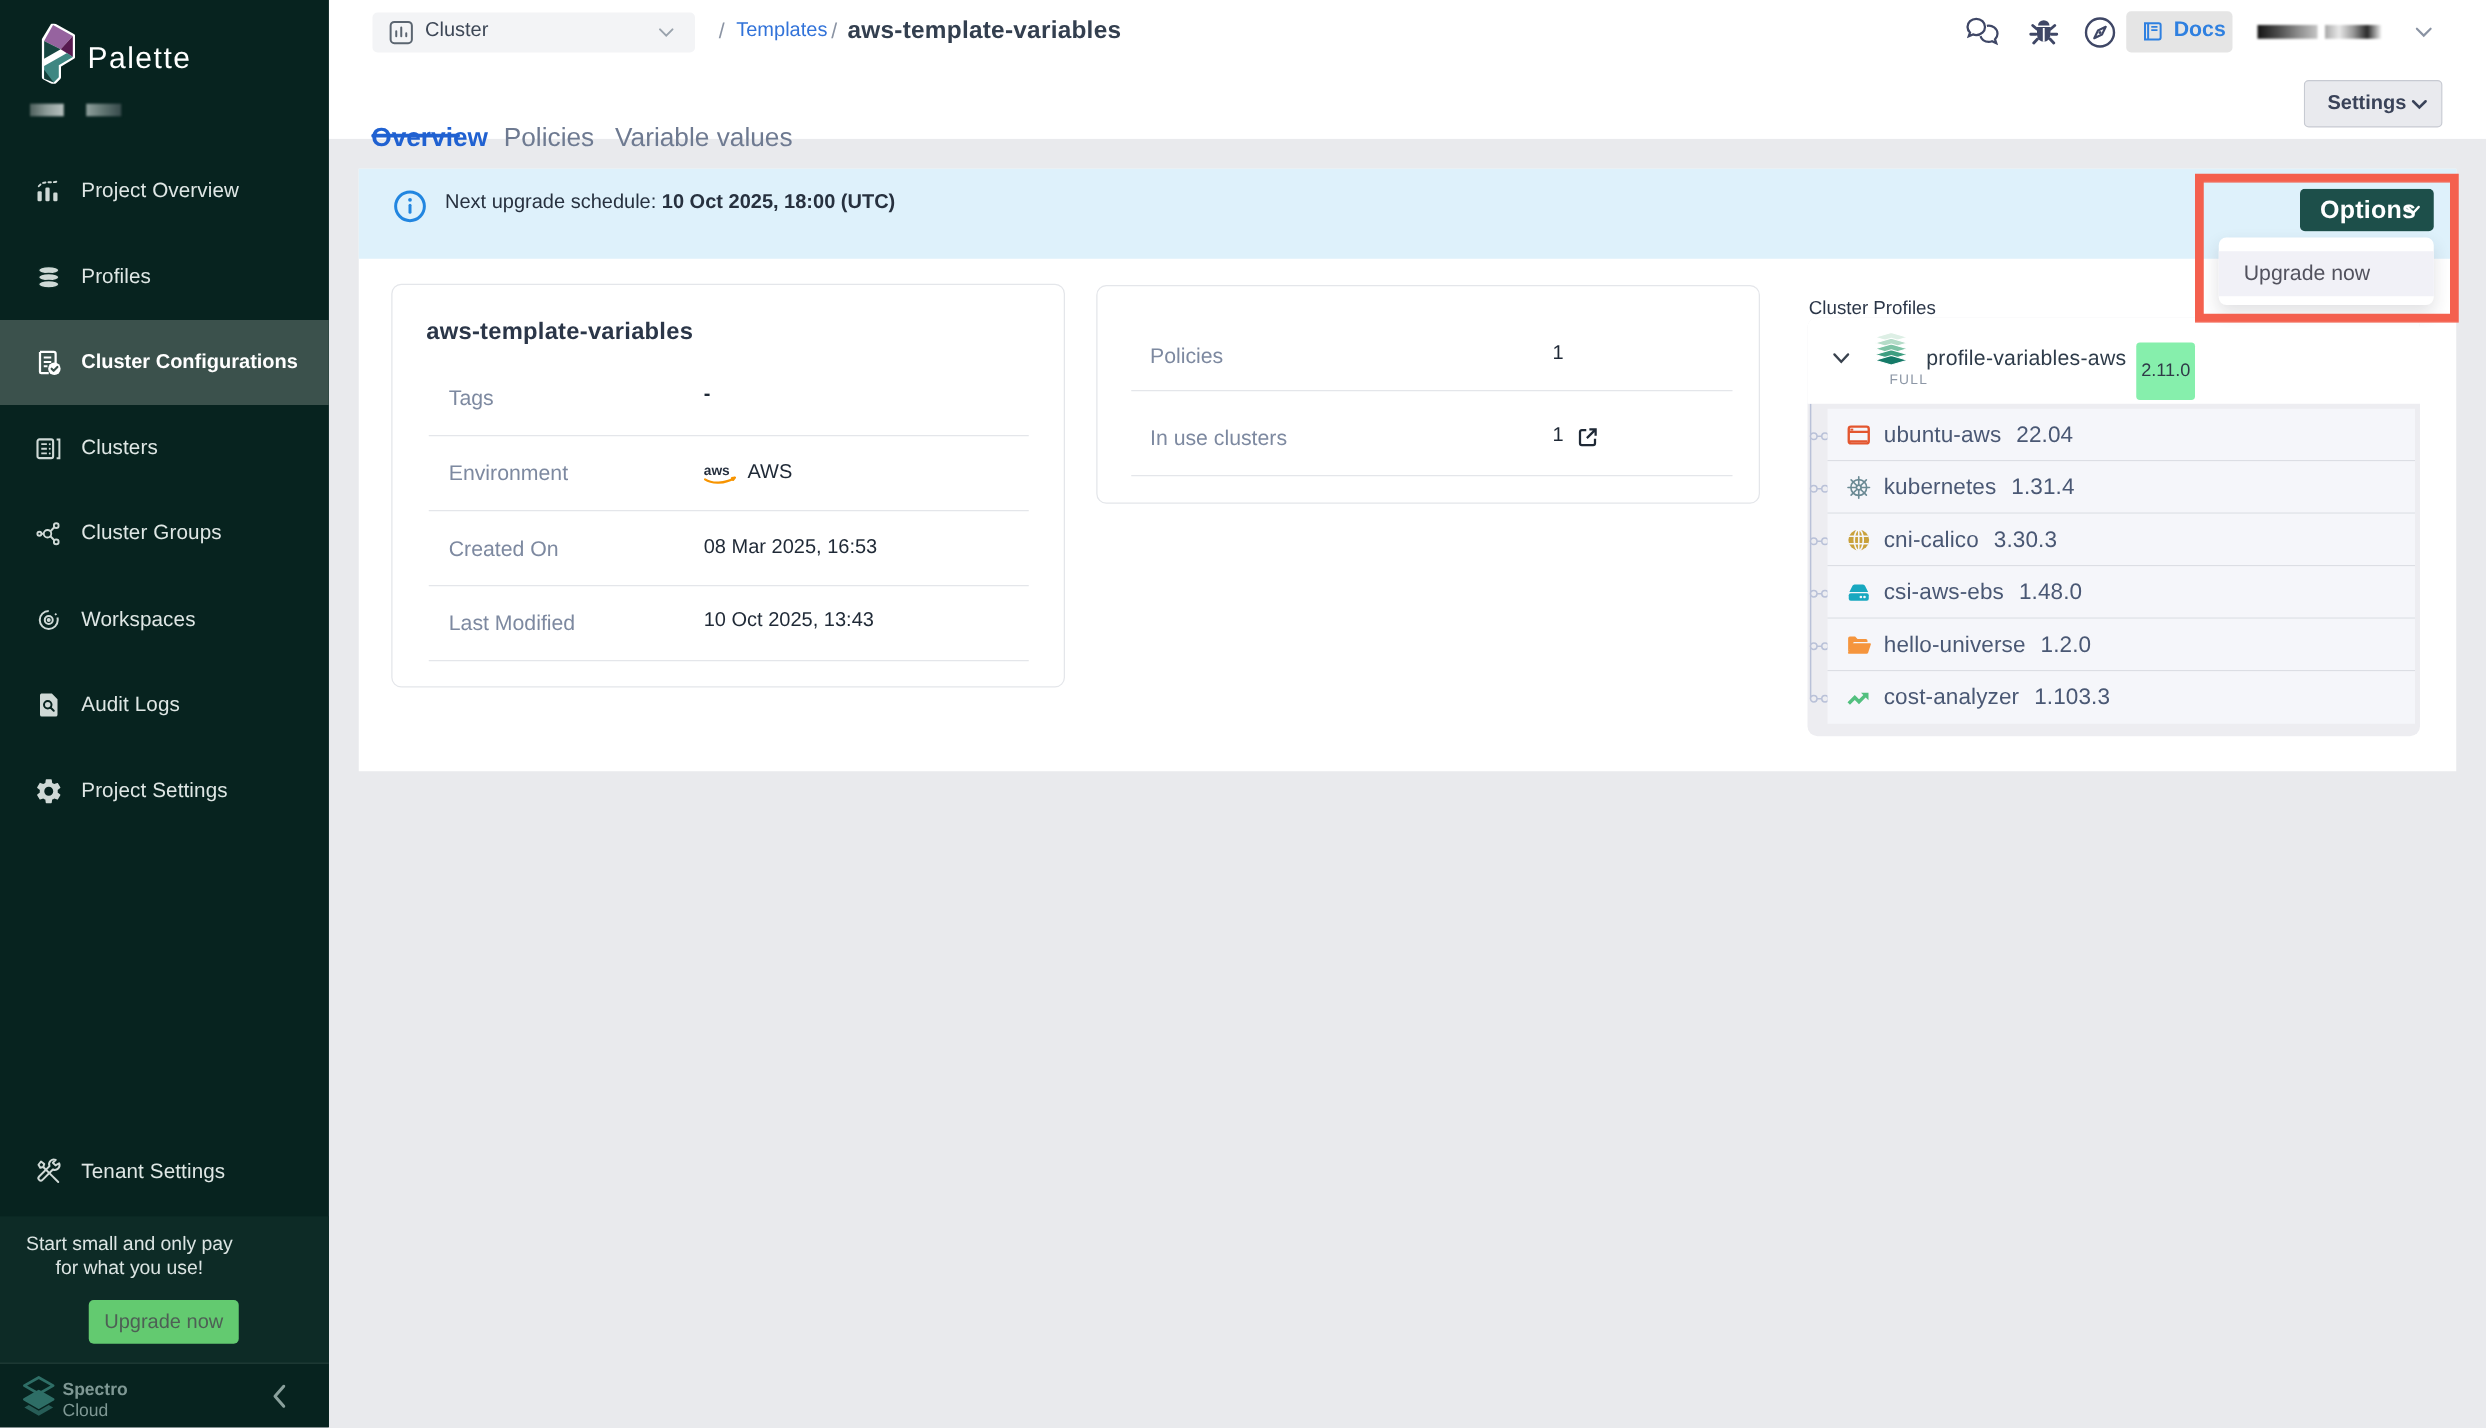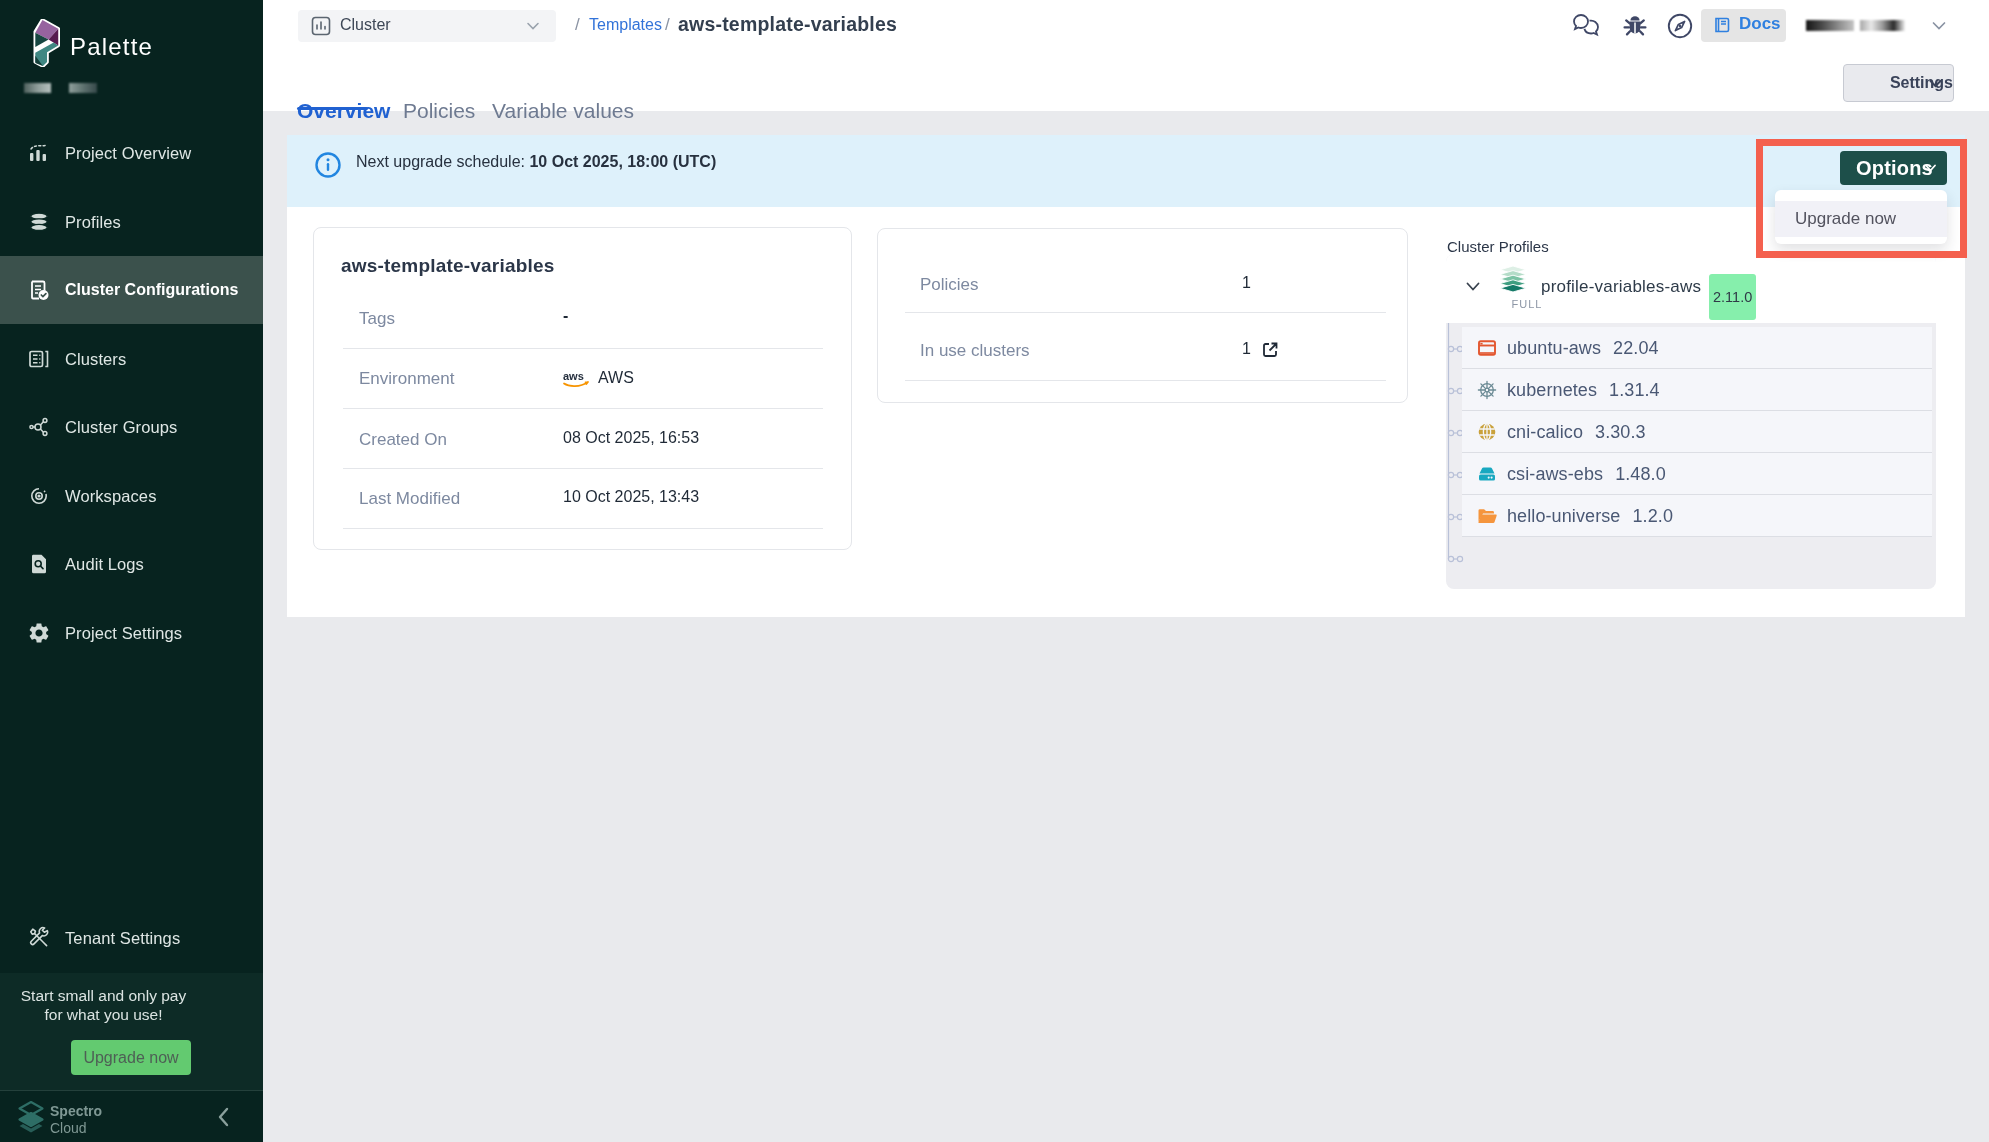--- a/index.html
+++ b/index.html
@@ -30,21 +30,21 @@
 
 
 #cppanel { position:absolute; left:1159px; top:119px; width:490px; height:335px; background:#ededf1; border-radius:8px; }
 #cphead { position:absolute; left:0; top:0; width:490px; height:69px; background:#fff; border-radius:8px 8px 0 0; }
 .cprow { position:absolute; left:16px; width:470px; height:42px; background:#f5f6fa; }
 .cprow .ic { position:absolute; left:15px; top:50%; transform:translateY(-50%); width:20px; height:20px; }
 .cprow .nm { position:absolute; left:45px; top:50%; transform:translateY(-50%); font-size:18px; color:#4a5874; font-weight:400; letter-spacing:.1px;}
 .cprow .vr { font-weight:400; margin-left:12px; color:#4a5874;text-align:center; }
 
 
-#settingsbtn { transform:translateZ(0); position:absolute; left:1580px; top:64px; width:111px; height:38px; background:#e9eaee; border:1px solid #c7cad2; border-radius:4px; color:#3a4359; font-size:16px; font-weight:700; text-align:right; padding-left:18px; line-height:36px; }
+#settingsbtn { transform:translateZ(0); position:absolute; left:1580px; top:64px; width:111px; height:38px; background:#e9eaee; border:1px solid #c7cad2; border-radius:4px; color:#3a4359; font-size:16px; font-weight:700; text-align:left; padding-left:18px; line-height:36px; }
 #optionsbtn { position:absolute; left:1840px; top:151px; width:107px; height:34px; background:#1d4f4a; border-radius:4px; color:#fff; font-size:20px; font-weight:700; text-align:left; padding-left:16px; line-height:34px; z-index:20; letter-spacing:.2px; transform:translateZ(0); }
 #dropdown { position:absolute; left:1775px; top:190px; width:172px; height:54px; background:#fff; border-radius:6px; box-shadow:0 6px 14px rgba(40,40,60,.14); z-index:19; transform:translateZ(0); }
 #dropitem { position:absolute; left:0; top:11px; width:172px; height:36px; background:#f1f1f7; color:#52525e; font-size:17px; line-height:36px; padding-left:20px; }
 #redrect { position:absolute; left:1756px; top:139px; width:211px; height:119px; border:7px solid #f4604e; z-index:30; }
 
 
 .tab { position:absolute; top:86px; font-size:21px; color:#6e7a91;margin-top:13px; }
 </style>
 </head>
 <body>
@@ -263,21 +263,21 @@
         <span class="rowval" style="left:249px; top:79px; font-weight:700;">-</span>
       <div class="divline" style="left:29px; top:120px; width:480px;"></div>
       <span class="rowlabel" style="left:45px; top:141px;">Environment</span>
       <span class="abs" id="awslogo" style="left:248px; top:142px; width:30px; height:20px;"><svg width="30" height="20" viewBox="0 0 30 20">
             <text x="1" y="10" font-family="Liberation Sans, sans-serif" font-size="11" font-weight="700" fill="#252f3e">aws</text>
             <path d="M2 13.5 c5 3.5 16 4 24 -1.5 l-2.5 .4 m2.5 -.4 l-1.6 2" fill="none" stroke="#f79400" stroke-width="1.7" stroke-linecap="round" stroke-linejoin="round"></path>
           </svg></span>
       <span class="rowval" style="left:284px; top:141px;">AWS</span>
       <div class="divline" style="left:29px; top:180px; width:480px;"></div>
       <span class="rowlabel" style="left:45px; top:202px;">Created On</span>
-        <span class="rowval" style="left:249px; top:201px;">08 Oct 2025, 16:53</span>
+        <span class="rowval" style="left:249px; top:201px;">08 Mar 2025, 16:53</span>
       <div class="divline" style="left:29px; top:240px; width:480px;"></div>
       <span class="rowlabel" style="left:45px; top:261px;">Last Modified</span>
         <span class="rowval" style="left:249px; top:260px;">10 Oct 2025, 13:43</span>
       <div class="divline" style="left:29px; top:300px; width:480px;"></div>
     </div>
 
     <div class="card" style="left:590px; top:93px; width:531px; height:175px;">
       <span class="rowlabel" style="left:42px; top:46px;">Policies</span>
         <span class="rowval" style="left:364px; top:45px;">1</span>
       <div class="divline" style="left:27px; top:83px; width:481px;"></div>
@@ -389,20 +389,27 @@
         </div>
       <div class="cprow" style="top:241px; border-bottom:1px solid #dcdee4;">
           <span class="ic" id="pk-hello"><svg width="20" height="20" viewBox="0 0 20 20">
               <g fill="#f5953d">
                 <path d="M1.5 15.5 V4.6 a1.4 1.4 0 0 1 1.4 -1.4 h4.2 l1.9 1.9 h6.6 a1.4 1.4 0 0 1 1.4 1.4 v1 h-11 z"></path>
                 <path d="M4.3 8.6 h14.6 a0.8 0.8 0 0 1 .75 1.05 l-2.1 6.3 a1.4 1.4 0 0 1 -1.3 .95 H2.1 a0.7 0.7 0 0 1 -.65 -.95 z"></path>
               </g>
             </svg></span>
           <span class="nm">hello-universe<span class="vr">1.2.0</span></span>
         </div>
+      <div class="cprow" style="top:283px;">
+          <span class="ic" id="pk-cost"><svg width="20" height="20" viewBox="0 0 20 20">
+              <path d="M2 14.8 L6.8 10 L10.2 13.4 L15.5 8.1" fill="none" stroke="#53c07f" stroke-width="2.8" stroke-linejoin="miter"></path>
+              <path d="M11.8 6.2 H17.8 V12.2 Z" fill="#53c07f"></path>
+            </svg></span>
+          <span class="nm">cost-analyzer<span class="vr">1.103.3</span></span>
+        </div>
     </div>
   </div>
 </div>
 
 <div id="optionsbtn">Options
   <svg style="position:absolute; right:10px; top:12px;" width="13" height="11" viewBox="0 0 13 11">
       <path d="M2 2.5 L6.5 7.5 L11 2.5" fill="none" stroke="#fff" stroke-width="1.8" stroke-linecap="round"></path>
     </svg>
 </div>
 <div id="dropdown">

